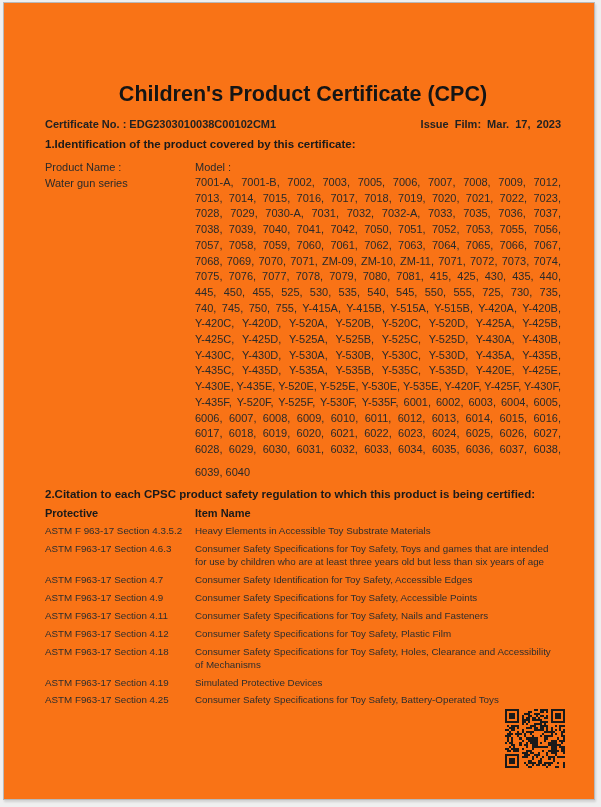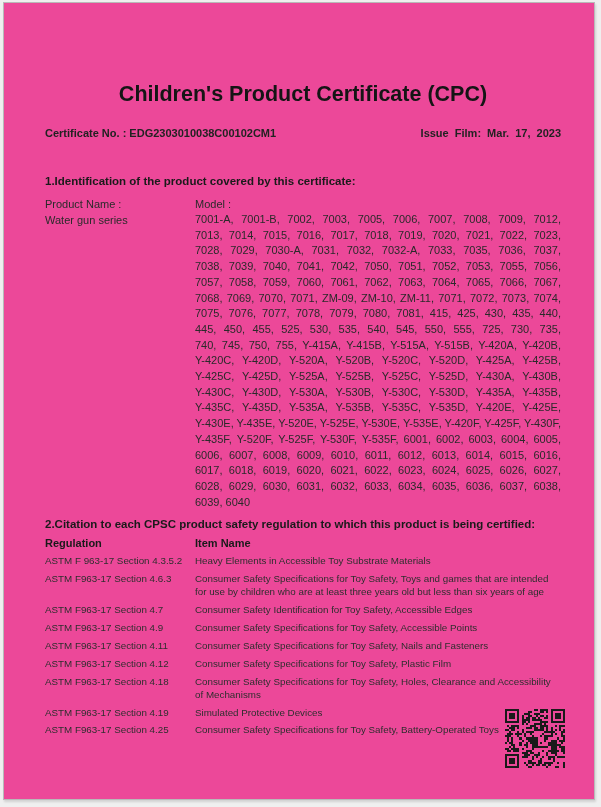--- a/index.html
+++ b/index.html
@@ -5,51 +5,51 @@
   html,body { margin:0; padding:0; background:#ffffff; }
   .stage {
     position:relative; width:601px; height:807px;
     background:#efefef; overflow:hidden;
     font-family:"Liberation Sans", sans-serif;
     color:#1f1f1f;
     -webkit-font-smoothing:antialiased;
   }
   .page {
     position:absolute; left:3px; top:2px; width:592px; height:798px;
-    box-sizing:border-box; background:#ec4899;
+    box-sizing:border-box; background:#f97316;
     border:1px solid #b9b9b9;
     box-shadow:1px 2px 2px rgba(0,0,0,0.12);
   }
   .content { position:absolute; left:41px; top:0; width:516px; }
 
   .title {
     margin-top:78px; text-align:center;
     font-size:21.5px; line-height:26px; font-weight:bold; color:#151515;
   }
   .cert-row {
     display:flex; justify-content:space-between; align-items:baseline;
-    margin-top:20px; font-size:11px; font-weight:bold; color:#222;
+    margin-top:11px; font-size:11px; font-weight:bold; color:#222;
   }
   .issue-date { word-spacing:3px; }
 
   .sec-heading { font-size:11.5px; font-weight:bold; color:#1a1a1a; }
-  .sec1-heading { margin-top:36px; }
+  .sec1-heading { margin-top:8px; }
   .sec2-heading { margin-top:8px; }
 
   .id-grid {
     margin-top:9px; display:grid; grid-template-columns:150px 1fr;
     font-size:11px; line-height:16px; color:#2a2a2a;
   }
   .model-lines { }
   .model-line {
     font-size:11px; line-height:15.7px;
     text-align:justify; text-align-last:justify;
     color:#2a2a2a; white-space:nowrap;
   }
-  .model-line:last-child { text-align-last:left; }
+  .model-line:last-child { text-align-last:left;margin-top:7px; }
 
   .reg-header {
     margin-top:6px; display:grid; grid-template-columns:150px 1fr;
     font-size:11px; font-weight:bold; color:#1a1a1a; line-height:14px;
   }
   .reg-rows { }
   .reg-row {
     display:grid; grid-template-columns:150px 1fr;
     font-size:9.8px; line-height:12.9px; margin-top:5px; color:#2e2e2e;
   }
@@ -98,21 +98,21 @@
             <div class="model-line">6006, 6007, 6008, 6009, 6010, 6011, 6012, 6013, 6014, 6015, 6016,</div>
             <div class="model-line">6017, 6018, 6019, 6020, 6021, 6022, 6023, 6024, 6025, 6026, 6027,</div>
             <div class="model-line">6028, 6029, 6030, 6031, 6032, 6033, 6034, 6035, 6036, 6037, 6038,</div>
             <div class="model-line">6039, 6040</div>
           </div>
       </div>
 
       <div class="sec-heading sec2-heading">2.Citation to each CPSC product safety regulation to which this product is being certified:</div>
 
       <div class="reg-header">
-        <div>Regulation</div>
+        <div>Protective</div>
         <div>Item Name</div>
       </div>
 
       <div class="reg-rows">
 
       <div class="reg-row">
           <div class="reg-col">ASTM F 963-17 Section 4.3.5.2</div>
           <div class="item-col">Heavy Elements in Accessible Toy Substrate Materials</div>
         </div>
           <div class="reg-row">

